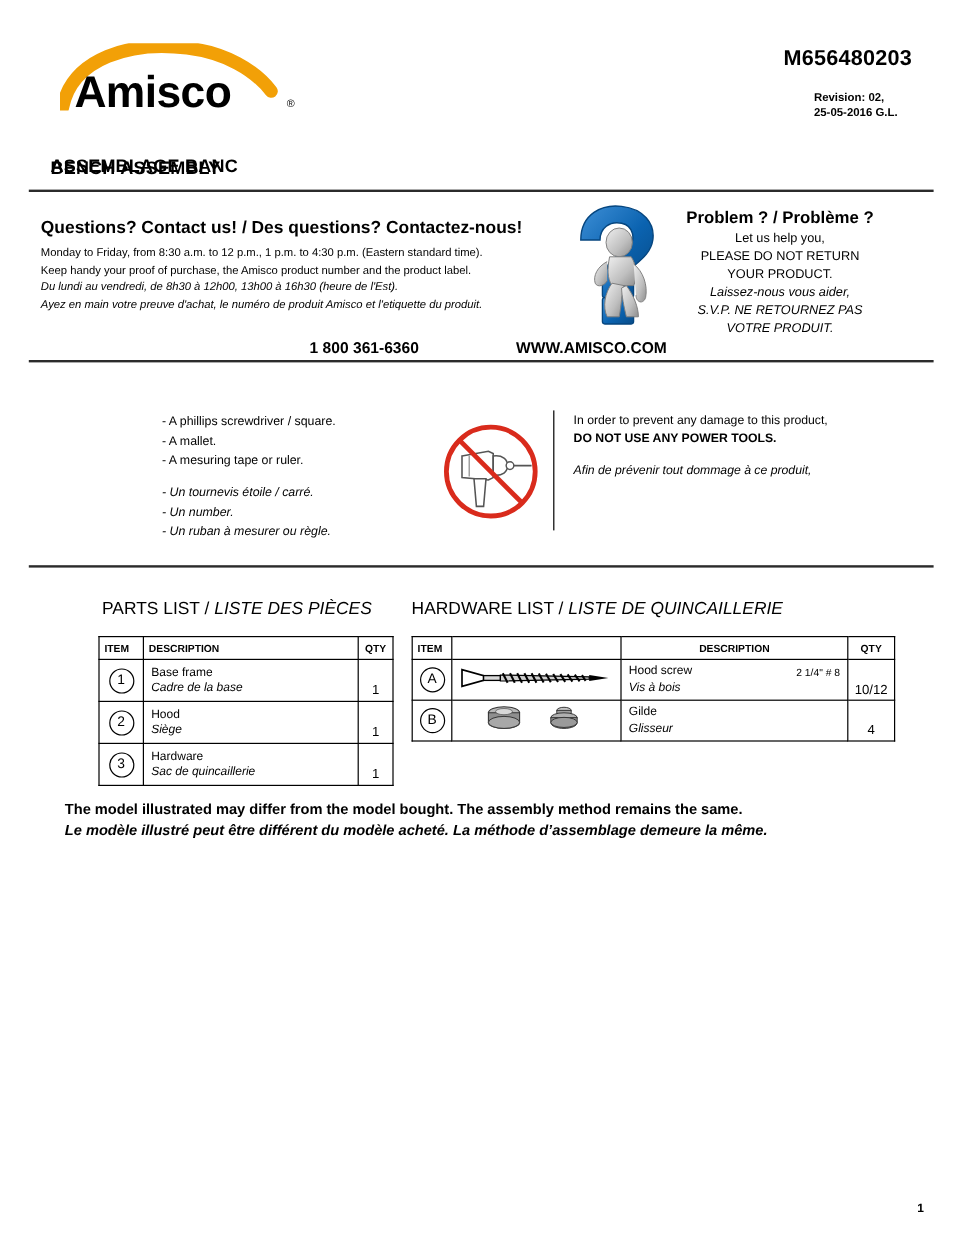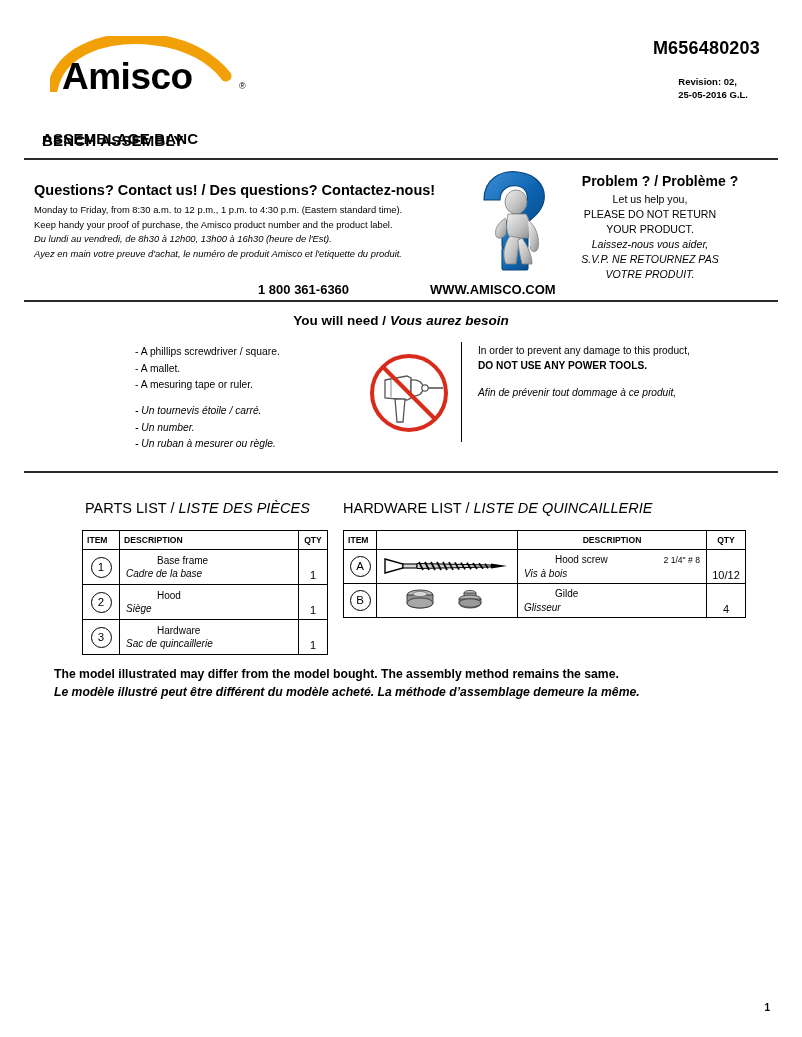--- a/index.html
+++ b/index.html
@@ -128,21 +128,21 @@
     position: absolute;
     left: 462px;
     top: 166px;
     width: 96px;
     height: 108px;
   }
 
   
   .problem-head {
     position: absolute;
-    right: 32px;
+    right: 42px;
     top: 173px;
     width: 220px;
     text-align: center;
     font-size: 14px;
     font-weight: bold;
   }
   .problem-body {
     position: absolute;
     right: 42px;
     top: 192px;
@@ -309,21 +309,21 @@
     padding-bottom: 2px;
   }
   .screw-spec {
     position: absolute;
     right: 6px;
     top: 5px;
     font-size: 8.6px;
     white-space: nowrap;
   }
 
-  .en-line { display: block; margin-left: 31px; }
+  .en-line { display: block; }
   .fr-line { display: block; font-style: italic; }
 
   .circle-num {
     display: inline-block;
     width: 21px;
     height: 21px;
     line-height: 19px;
     border: 1.6px solid #000;
     border-radius: 50%;
     text-align: center;
@@ -421,23 +421,20 @@
     <div class="fr">Laissez-nous vous aider,</div>
     <div class="fr">S.V.P. NE RETOURNEZ PAS</div>
     <div class="fr">VOTRE PRODUIT.</div>
   </div>
 
   <div class="phone">1 800 361-6360</div>
   <div class="web">WWW.AMISCO.COM</div>
 
   <div class="rule r2"></div>
 
-  <div class="need-head">
-    <span>You will need</span><span> / </span><span class="fr">Vous aurez besoin</span>
-  </div>
 
   <div class="tools-list">
     <div>- A phillips screwdriver / square.</div>
     <div>- A mallet.</div>
     <div>- A mesuring tape or ruler.</div>
     <div class="tools-gap"></div>
     <div class="fr">- Un tournevis étoile / carré.</div>
     <div class="fr">- Un number.</div>
     <div class="fr">- Un ruban à mesurer ou règle.</div>
   </div>

